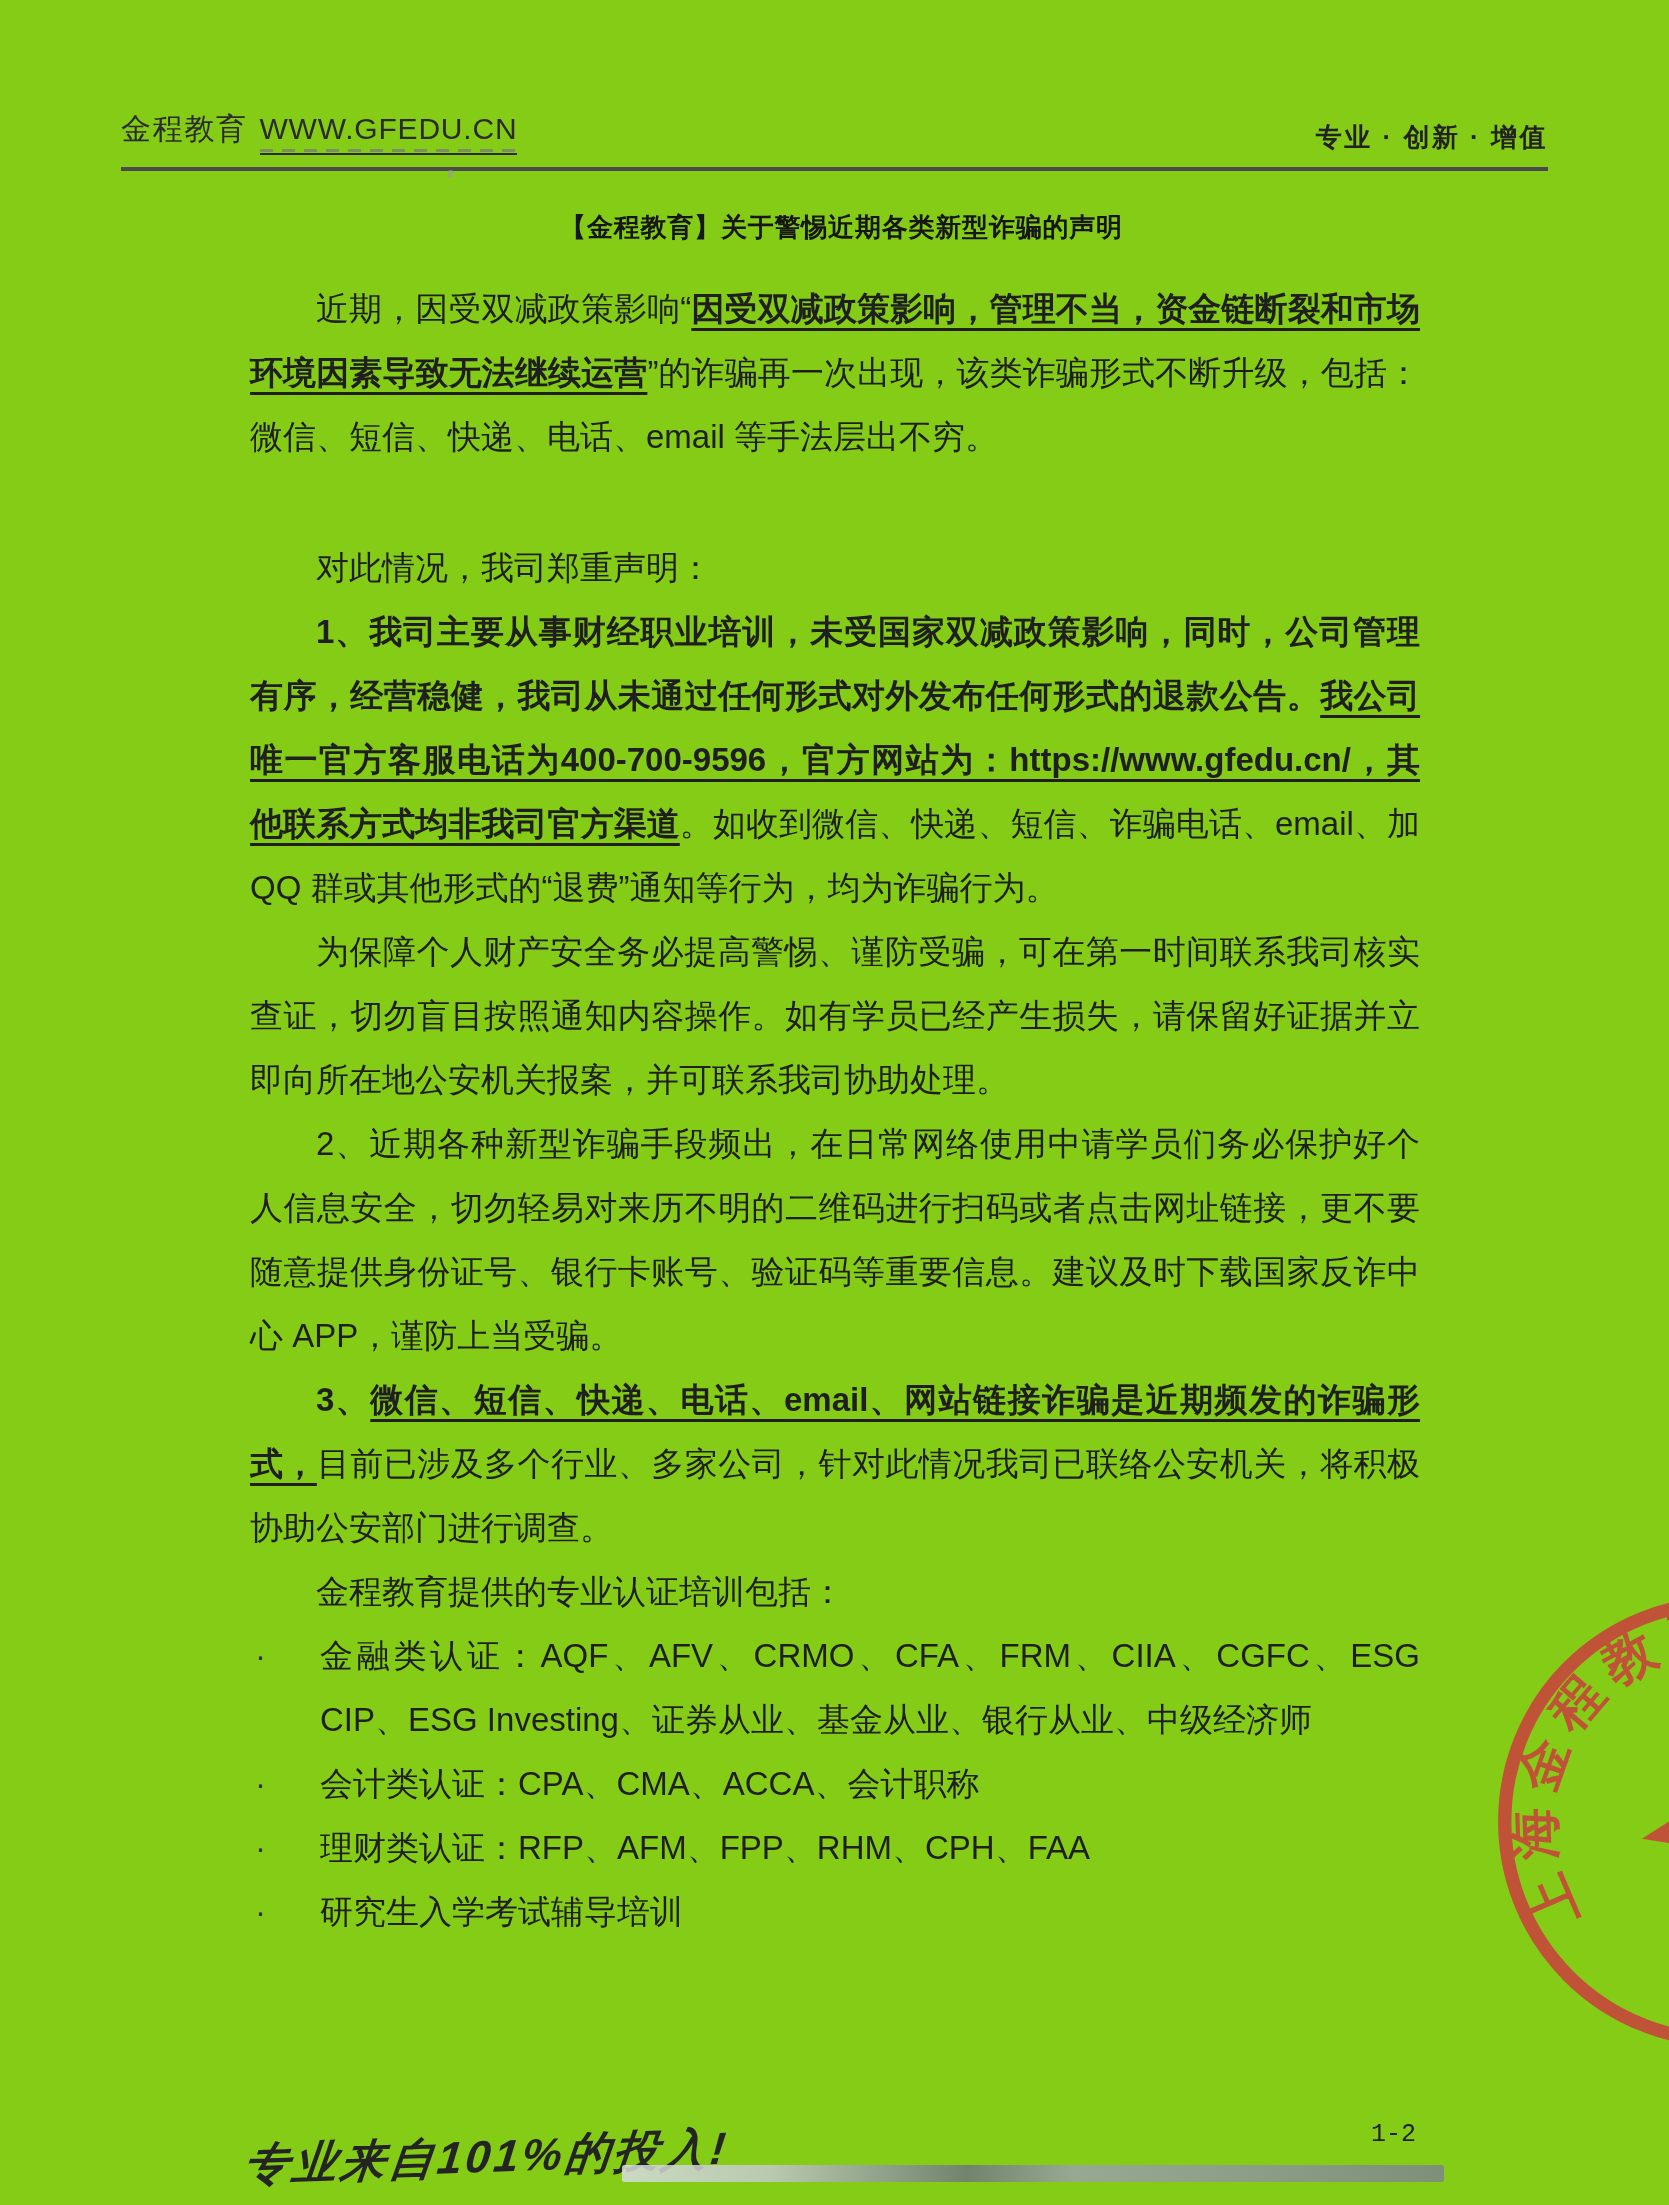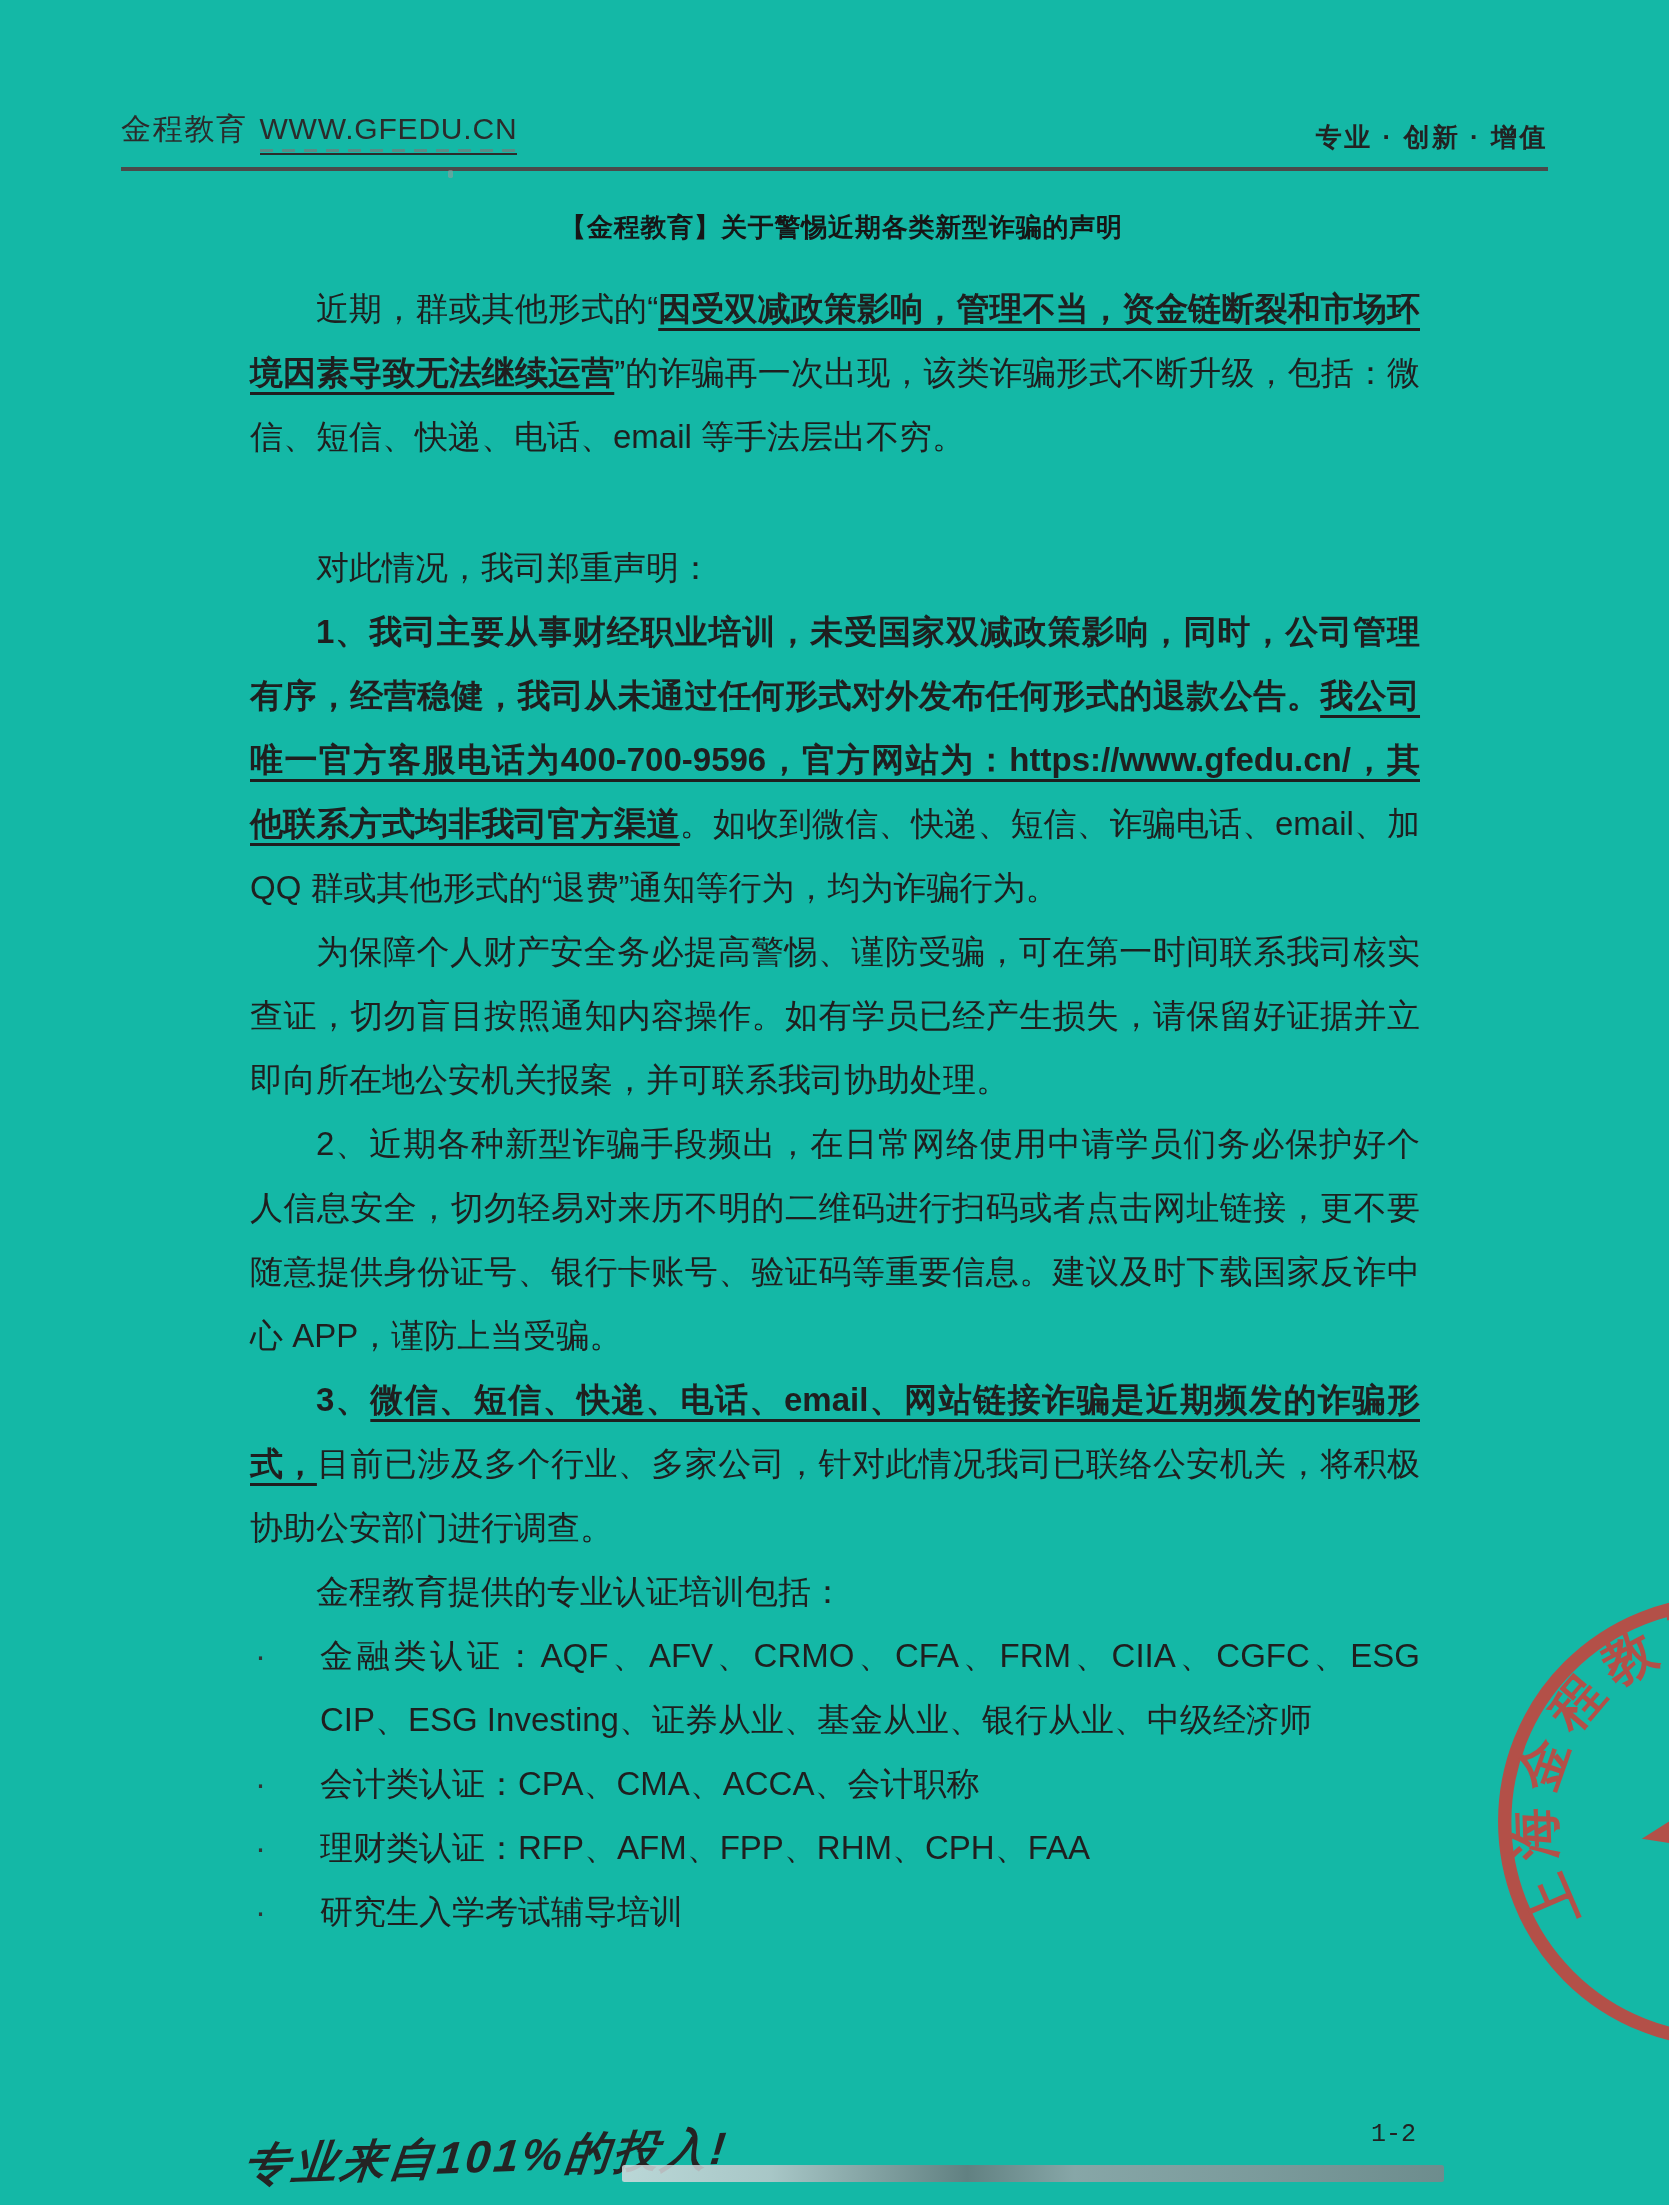--- a/index.html
+++ b/index.html
@@ -1,20 +1,20 @@
 <!DOCTYPE html>
 <html style="font-size:13.4px"><head>
 <meta charset="utf-8">
 <style>
   html,body{margin:0;padding:0;background:#e8e8e8;}
   .page{
     position:relative;
     width:1669px;height:2205px;
     margin:0 auto;
-    background:#14b8a6;
+    background:#84cc16;
     overflow:hidden;
     font-family:"Liberation Sans", sans-serif;
     color:#1f1f1f;
   }
   
   .header{
     position:absolute; left:121px; right:121px; top:109px;
     display:flex; justify-content:space-between; align-items:flex-end;
     padding-bottom:11.7px;
     border-bottom:4.2px solid #4a4a4a;
@@ -77,21 +77,21 @@
       <span class="brand-url">WWW.GFEDU.CN</span>
     </div>
     <div class="slogan">专业 · 创新 · 增值</div>
   </div>
 
   <div class="scan-speck"></div>
 
   <h1 class="doc-title">【金程教育】关于警惕近期各类新型诈骗的声明</h1>
 
   <main class="content" id="content">
-      <p class="para"><span>近期，群或其他形式的“</span><span class="b u">因受双减政策影响，管理不当，资金链断裂和市场环境因素导致无法继续运营</span><span>”的诈骗再一次出现，该类诈骗形式不断升级，包括：微信、短信、快递、电话、email 等手法层出不穷。</span></p>
+      <p class="para"><span>近期，因受双减政策影响“</span><span class="b u">因受双减政策影响，管理不当，资金链断裂和市场环境因素导致无法继续运营</span><span>”的诈骗再一次出现，该类诈骗形式不断升级，包括：微信、短信、快递、电话、email 等手法层出不穷。</span></p>
       <p class="para gap"><span>对此情况，我司郑重声明：</span></p>
       <p class="para"><span class="b">1、我司主要从事财经职业培训，未受国家双减政策影响，同时，公司管理有序，经营稳健，我司从未通过任何形式对外发布任何形式的退款公告。</span><span class="b u">我公司唯一官方客服电话为400-700-9596，官方网站为：https://www.gfedu.cn/，其他联系方式均非我司官方渠道</span><span>。如收到微信、快递、短信、诈骗电话、email、加 QQ 群或其他形式的“退费”通知等行为，均为诈骗行为。</span></p>
       <p class="para"><span>为保障个人财产安全务必提高警惕、谨防受骗，可在第一时间联系我司核实查证，切勿盲目按照通知内容操作。如有学员已经产生损失，请保留好证据并立即向所在地公安机关报案，并可联系我司协助处理。</span></p>
       <p class="para"><span>2、近期各种新型诈骗手段频出，在日常网络使用中请学员们务必保护好个人信息安全，切勿轻易对来历不明的二维码进行扫码或者点击网址链接，更不要随意提供身份证号、银行卡账号、验证码等重要信息。建议及时下载国家反诈中心 APP，谨防上当受骗。</span></p>
       <p class="para"><span class="b">3、</span><span class="b u">微信、短信、快递、电话、email、网站链接诈骗是近期频发的诈骗形式，</span><span>目前已涉及多个行业、多家公司，针对此情况我司已联络公安机关，将积极协助公安部门进行调查。</span></p>
       <p class="para"><span>金程教育提供的专业认证培训包括：</span></p>
       <p class="para bullet">
         <span class="dot">·</span>
         <span class="btext"><span>金融类认证：AQF、AFV、CRMO、CFA、FRM、CIIA、CGFC、ESG CIP、ESG Investing、证券从业、基金从业、银行从业、中级经济师</span></span>
       </p>

